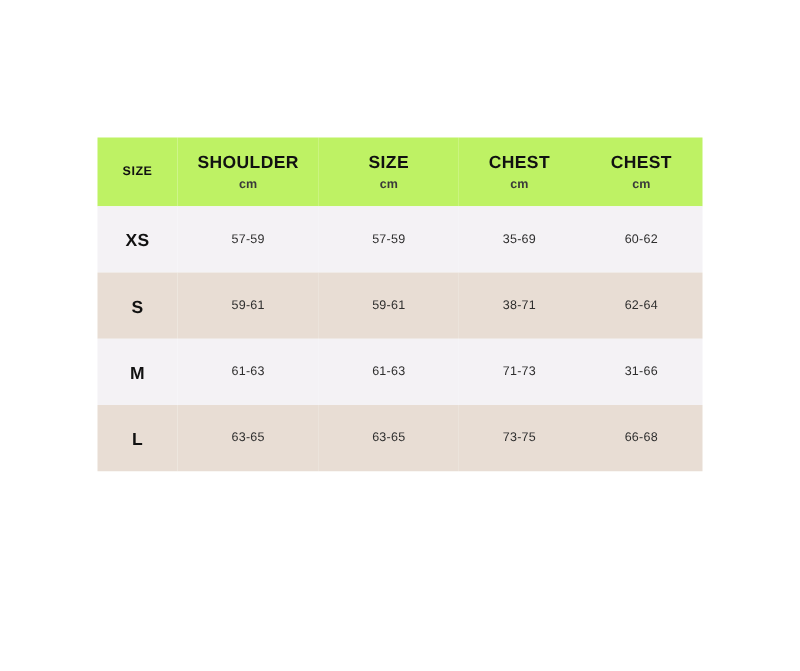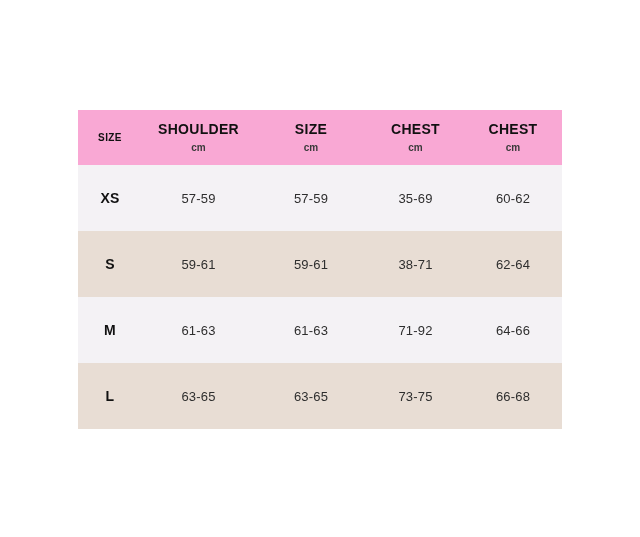--- a/index.html
+++ b/index.html
@@ -30,21 +30,21 @@
   }
 
   table.size-chart col.col-size     { width: 64px; }
   table.size-chart col.col-shoulder { width: 113px; }
   table.size-chart col.col-chest    { width: 112px; }
   table.size-chart col.col-lenght   { width: 97px; }
   table.size-chart col.col-hips     { width: 98px; }
 
   
   thead tr.header-row {
-    background: #f9a8d4;
+    background: #bef264;
   }
   thead th {
     height: 55px;
     padding: 0;
     vertical-align: middle;
     text-align: center;
     font-weight: bold;
     color: #111111;
   }
   th.size-head .head-label {
@@ -66,36 +66,36 @@
     color: #3a3a3a;
     margin-top: 4px;
     line-height: 1.1;
   }
   th.size-head {
     vertical-align: middle;
   }
 
   
   tbody td {
-    height: 66px;
+    height: 53px;
     padding: 0;
     vertical-align: middle;
     text-align: center;
   }
   tbody tr.row-light { background: #f4f2f5; }
   tbody tr.row-dark  { background: #e8ddd4; }
 
   td.size-cell {
     font-size: 14px;
     font-weight: bold;
     color: #111111;
     letter-spacing: 0.2px;
   }
   td.value-cell {
-    font-size: 13px;
+    font-size: 10px;
     font-weight: normal;
     color: #2e2e2e;
     letter-spacing: 0.2px;
   }
 </style>
 </head>
 <body>
 
 <div id="size-chart-wrapper">
   <table class="size-chart">
@@ -143,22 +143,22 @@
         <td class="size-cell">S</td>
         <td class="value-cell">59-61</td>
         <td class="value-cell">59-61</td>
         <td class="value-cell">38-71</td>
         <td class="value-cell">62-64</td>
       </tr>
       <tr class="row-light">
         <td class="size-cell">M</td>
         <td class="value-cell">61-63</td>
         <td class="value-cell">61-63</td>
-        <td class="value-cell">71-92</td>
-        <td class="value-cell">64-66</td>
+        <td class="value-cell">71-73</td>
+        <td class="value-cell">31-66</td>
       </tr>
       <tr class="row-dark">
         <td class="size-cell">L</td>
         <td class="value-cell">63-65</td>
         <td class="value-cell">63-65</td>
         <td class="value-cell">73-75</td>
         <td class="value-cell">66-68</td>
       </tr>
     </tbody>
   </table>

